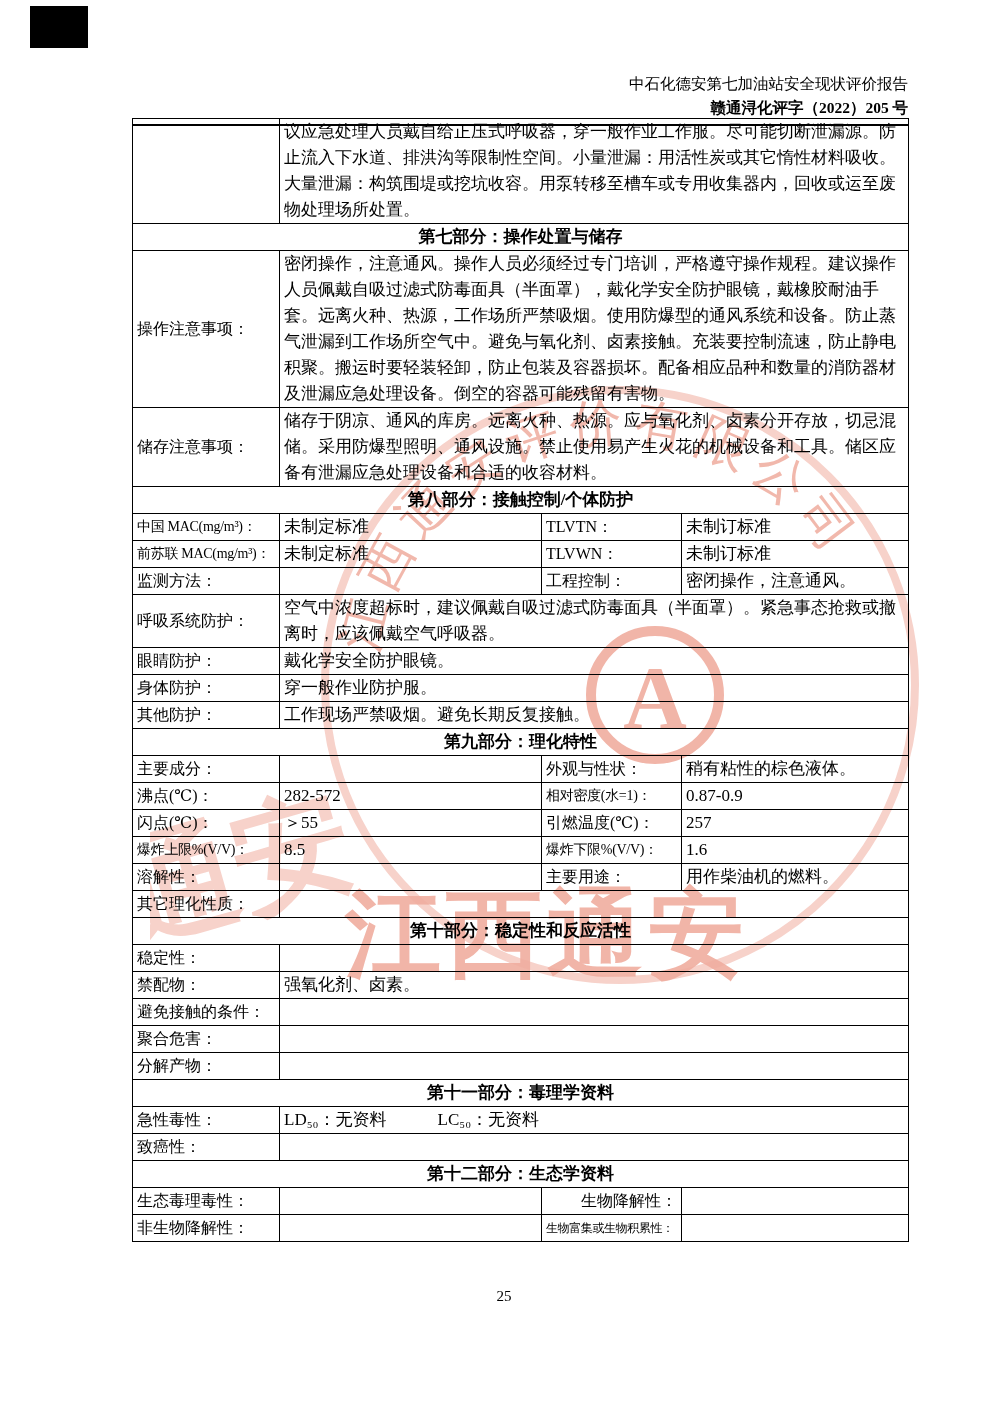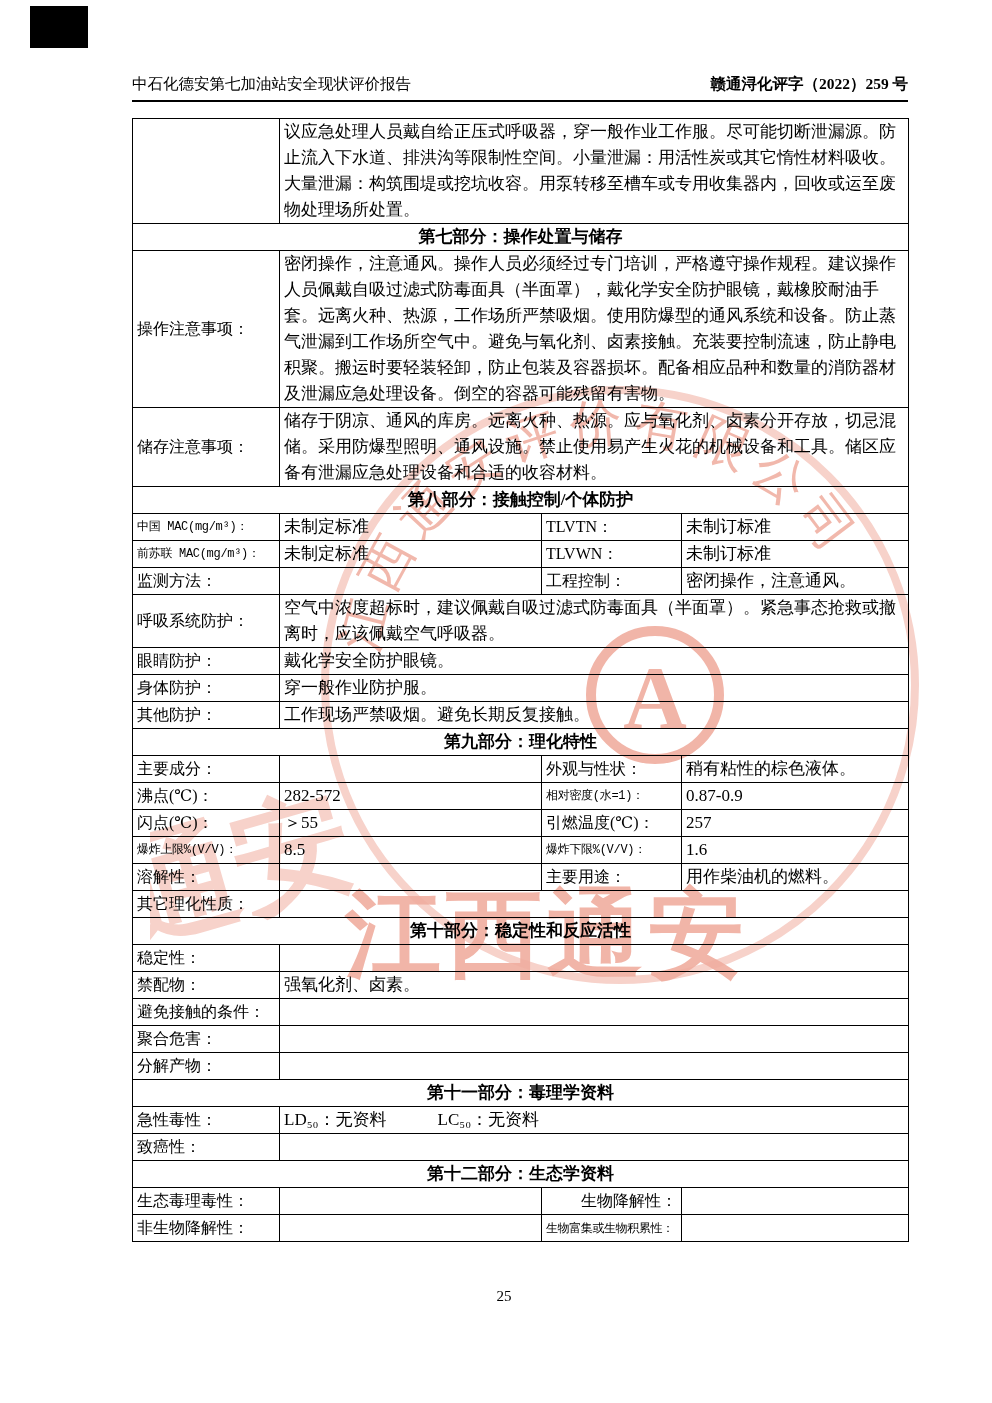--- a/index.html
+++ b/index.html
@@ -12,39 +12,39 @@
     overflow: hidden;
   }
   .corner-mark {
     position: absolute; left: 30px; top: 6px;
     width: 58px; height: 42px; background: #000;
   }
   .page-header {
     position: absolute; left: 132px; top: 72px; width: 776px;
     display: flex; justify-content: space-between; align-items: flex-end;
     font-size: 15.5px; line-height: 24px;
-    border-bottom: 2px solid #000; padding-bottom: 4px;
+    border-bottom: 2px solid #000; padding-bottom: 4px; flex-direction: column;
   }
   .page-header .hdr-right { font-weight: bold; }
   table.msds {
     position: absolute; left: 132px; top: 118px; width: 776px;
     border-collapse: collapse; table-layout: fixed;
     font-size: 17px;
   }
   table.msds td {
     border: 1px solid #000;
     padding: 0 4px;
     line-height: 26px;
     height: 27px;
     vertical-align: middle;
     word-break: break-all;
   }
   td.sec { text-align: center; font-weight: bold; font-size: 17px; height: 28px; }
   td.lab { font-size: 16px; }
-  td.lab.tight  { font-size: 12px; letter-spacing: -0.3px; font-family: Liberation Mono, monospace; }
+  td.lab.tight  { font-size: 14px; letter-spacing: -0.3px; }
   td.lab.xtight { font-size: 12px; letter-spacing: -0.4px; text-align: left; }
   td.lab.left { text-align: right; }
   td.con, td.val { text-align: left; }
   .page-footer {
     position: absolute; left: 116px; top: 1288px; width: 776px;
     text-align: center; font-size: 15px;
   }
   .watermark {
     position: absolute; left: 150px; top: 370px;
     width: 780px; height: 650px;
@@ -54,21 +54,21 @@
     z-index: 5;
   }
 </style>
 </head>
 <body>
 
 <div class="corner-mark"></div>
 
 <div class="page-header">
   <span class="hdr-left">中石化德安第七加油站安全现状评价报告</span>
-  <span class="hdr-right">赣通浔化评字（2022）259 号</span>
+  <span class="hdr-right">赣通浔化评字（2022）205 号</span>
 </div>
 
 <table class="msds">
   <colgroup>
     <col style="width:147px">
       <col style="width:262px">
       <col style="width:140px">
       <col style="width:227px">
   </colgroup>
   <tbody>

